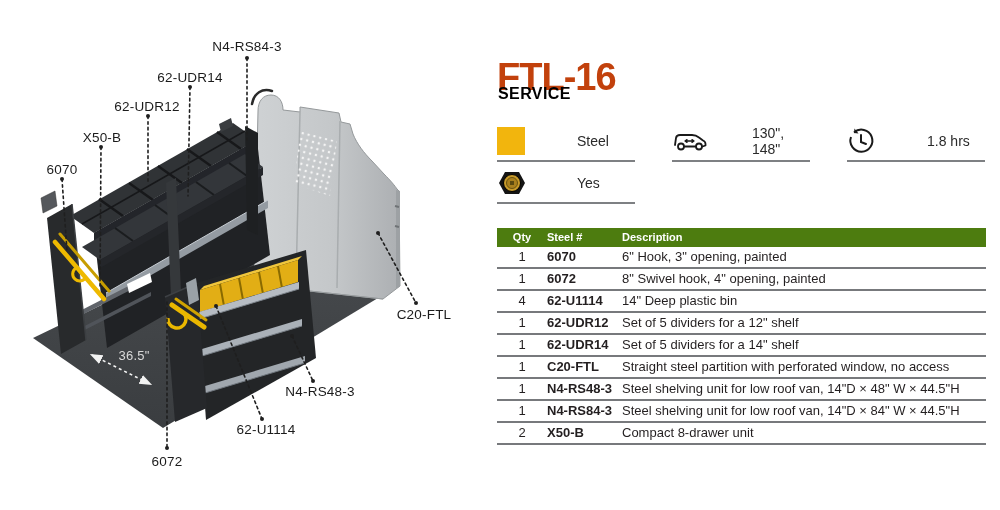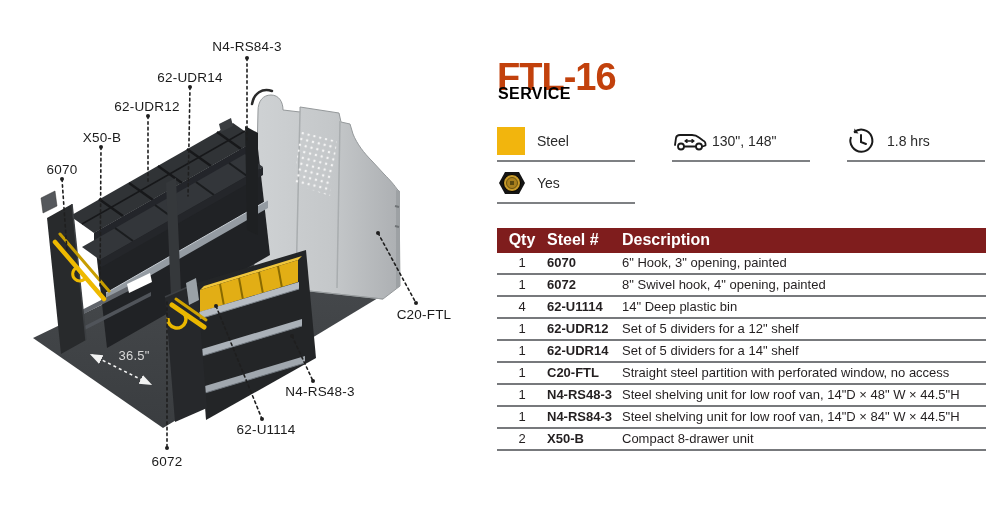--- a/index.html
+++ b/index.html
@@ -13,24 +13,24 @@
 
   
   .info{position:absolute;left:497px;top:0;width:489px;}
   .title{position:absolute;top:58px;left:0;font-size:38px;font-weight:bold;letter-spacing:-1px;color:#c2410c;line-height:1;}
   .subtitle{position:absolute;top:86px;left:1px;font-size:16px;font-weight:bold;letter-spacing:.4px;color:#000;line-height:1;text-align:center;}
 
   .spec-grid{position:absolute;top:127px;left:0;width:489px;display:grid;grid-template-columns:138px 138px 138px;column-gap:37px;row-gap:7px;}
   .spec-cell{display:flex;align-items:center;height:27px;padding-bottom:6px;border-bottom:2px solid #7e8083;}
   .spec-icon{width:40px;flex:0 0 40px;display:flex;align-items:center;}
   .swatch{width:28px;height:28px;background:#F2B50D;display:inline-block;}
-  .spec-label{font-size:14px;color:#2a2a2a;}
+  .spec-label{font-size:14px;color:#2a2a2a;margin-left:40px;}
 
   .parts{position:absolute;top:228px;left:0;width:489px;border-collapse:collapse;}
-  .parts th{background:#7f1d1d;color:#fff;font-size:16px;font-weight:bold;text-align:left;padding:3px 0 4px 0;}
+  .parts th{background:#4d7c0f;color:#fff;font-size:11px;font-weight:bold;text-align:left;padding:3px 0 4px 0;}
   .parts td{font-size:13px;color:#231f20;padding:2px 0 3px 0;border-bottom:2px solid #77797c;}
   .c-qty{width:50px;} .c-part{width:75px;}
   .th-qty,.td-qty{text-align:center !important;}
   .td-part{font-weight:bold;}
 </style>
 </head>
 <body>
 
 <div class="diagram">
   <svg width="480" height="510" viewBox="0 0 480 510">

